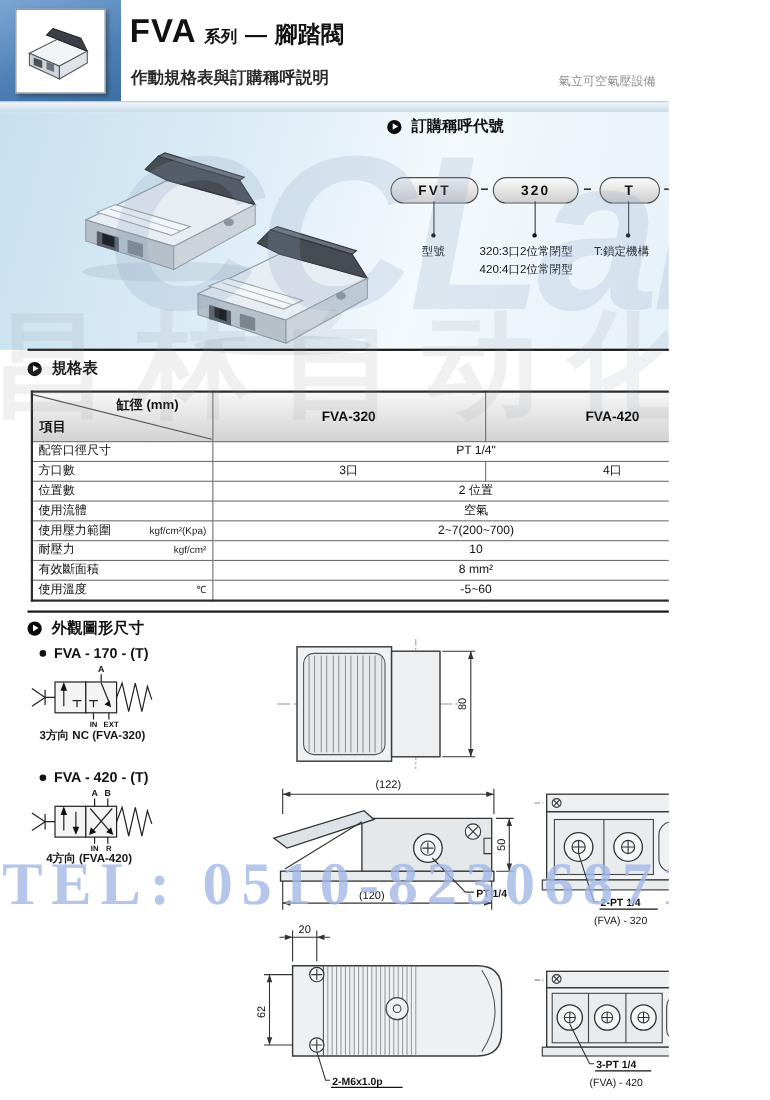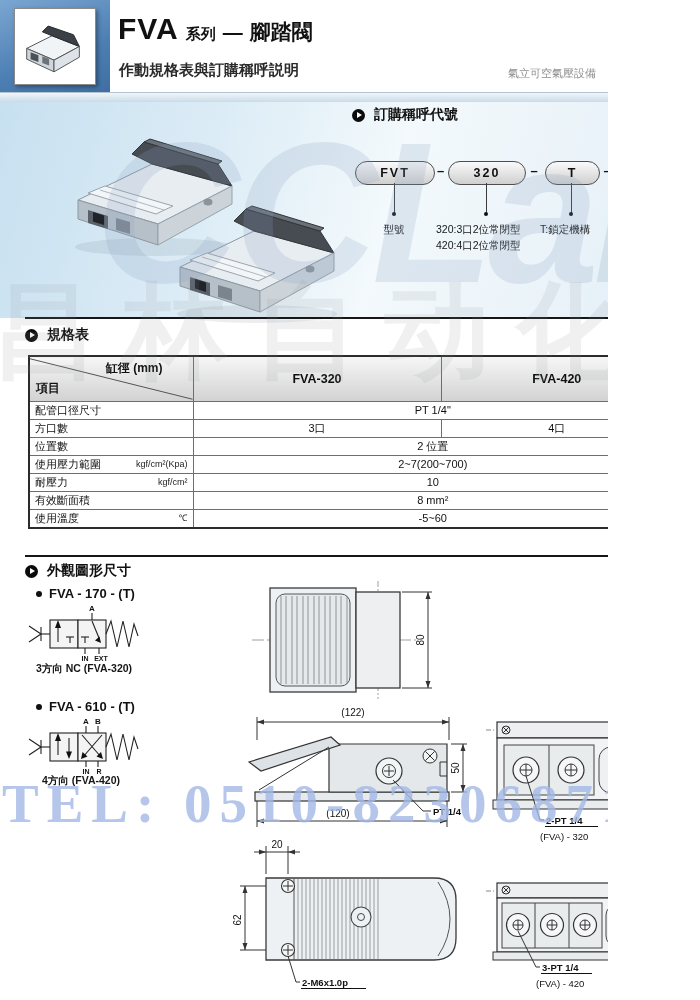--- a/index.html
+++ b/index.html
@@ -199,20 +199,29 @@
               <div class="lblwrap">
                 <span>位置數</span>
                 <span class="unit"></span>
               </div>
             </td>
           <td class="val" colspan="2">2 位置</td>
         </tr>
         <tr>
           <td>
               <div class="lblwrap">
+                <span>使用流體</span>
+                <span class="unit"></span>
+              </div>
+            </td>
+          <td class="val" colspan="2">空氣</td>
+        </tr>
+        <tr>
+          <td>
+              <div class="lblwrap">
                 <span>使用壓力範圍</span>
                 <span class="unit">kgf/cm²(Kpa)</span>
               </div>
             </td>
           <td class="val" colspan="2">2~7(200~700)</td>
         </tr>
         <tr>
           <td>
               <div class="lblwrap">
                 <span>耐壓力</span>
@@ -278,21 +287,21 @@
     <polygon points="46,16 43,24 49,24" fill="#111"></polygon>
     <polygon points="89,39 83,36.5 87.5,32.5" fill="#111"></polygon>
     <text x="80" y="7" font-size="8" font-weight="bold" text-anchor="middle" fill="#111">A</text>
     <text x="73" y="57" font-size="7" font-weight="bold" text-anchor="middle" fill="#111">IN</text>
     <text x="89" y="57" font-size="7" font-weight="bold" text-anchor="middle" fill="#111">EXT</text>
   </svg>
   <div class="abs cap" style="left:36px;top:662px">3方向 NC (FVA-320)</div>
 
   <div class="abs model-line" style="left:36px;top:699px">
     <span class="dotb"></span>
-    <span>FVA - 610 - (T)</span>
+    <span>FVA - 420 - (T)</span>
   </div>
 
   <svg class="abs" style="left:16px;top:717px;z-index:2" width="145" height="58" viewBox="0 0 145 58">
     <g stroke="#222" stroke-width="1.1" fill="#f4f4f4">
       <rect x="34" y="16" width="28" height="28"></rect>
         <rect x="62" y="16" width="28" height="28"></rect>
     </g>
     <g stroke="#222" stroke-width="1.1" fill="none">
       <line x1="42" y1="38" x2="42" y2="21"></line>
         <line x1="53" y1="21" x2="53" y2="37"></line>

